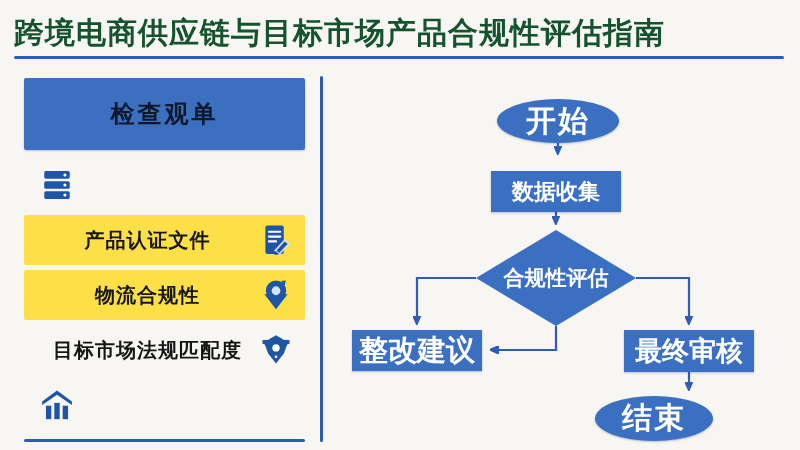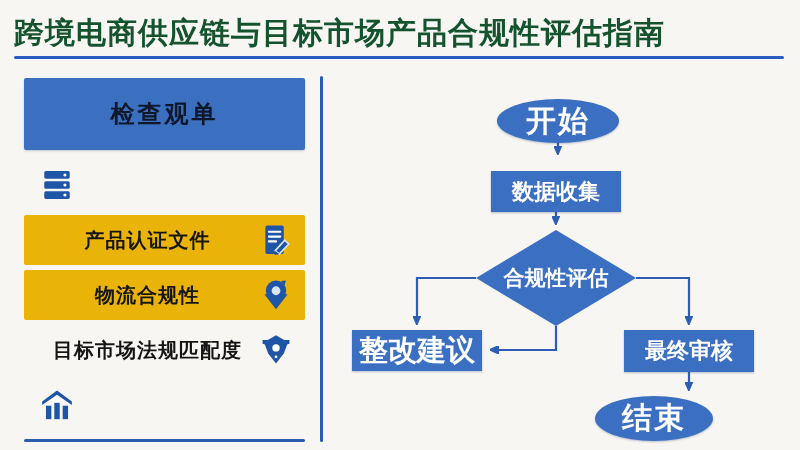--- a/index.html
+++ b/index.html
@@ -29,21 +29,21 @@
     display:flex;align-items:center;justify-content:center;
     color:#0f172a;font-size:24px;font-weight:800;letter-spacing:3px;
     box-shadow:0 1px 2px rgba(30,60,120,.25);
     margin-bottom:10px;
   }
   .check-row{
     height:50px;margin-top:5px;border-radius:2px;
     display:flex;align-items:center;
     padding:0 10px 0 14px;box-sizing:border-box;
   }
-  .check-row.alt{background:#eab308;}
+  .check-row.alt{background:#fde047;}
   .check-row .row-label{
     flex:1;text-align:center;
     font-size:20px;font-weight:800;color:#151515;letter-spacing:1px;
     white-space:nowrap;
   }
   .check-row .row-icon{width:38px;height:38px;flex:0 0 38px;
     display:flex;align-items:center;justify-content:center;}
   .row-icon svg{width:34px;height:34px;display:block;}
   .sidebar-bottom-line{
     margin-top:9px;height:3px;background:#2a5cb0;border-radius:2px;
@@ -60,21 +60,21 @@
     position:absolute;display:flex;align-items:center;justify-content:center;
     background:#3a6fc2;color:#ffffff;font-weight:800;
     box-shadow:0 1px 2px rgba(30,60,120,.3);
   }
   .node-start  {left:497px;top:99px; width:122px;height:44px;border-radius:50%;font-size:30px;letter-spacing:2px;}
   .node-collect{left:491px;top:162px;width:130px;height:41px;font-size:22px;margin-top:9px;}
   .node-assess {left:476px;top:230px;width:160px;height:96px;
                 clip-path:polygon(50% 0,100% 50%,50% 100%,0 50%);
                 font-size:21px;box-shadow:none;}
   .node-rectify{left:352px;top:330px;width:130px;height:41px;font-size:29px;}
-  .node-final  {left:624px;top:330px;width:130px;height:42px;font-size:22px;}
+  .node-final  {left:624px;top:330px;width:130px;height:42px;font-size:27px;}
   .node-end    {left:595px;top:396px;width:118px;height:45px;border-radius:50%;font-size:30px;letter-spacing:2px;}
 
   .connectors{position:absolute;left:0;top:0;width:800px;height:450px;pointer-events:none;}
 </style>
 </head>
 <body>
 
 <div class="stage">
 
   <div class="page-title">跨境电商供应链与目标市场产品合规性评估指南</div>

